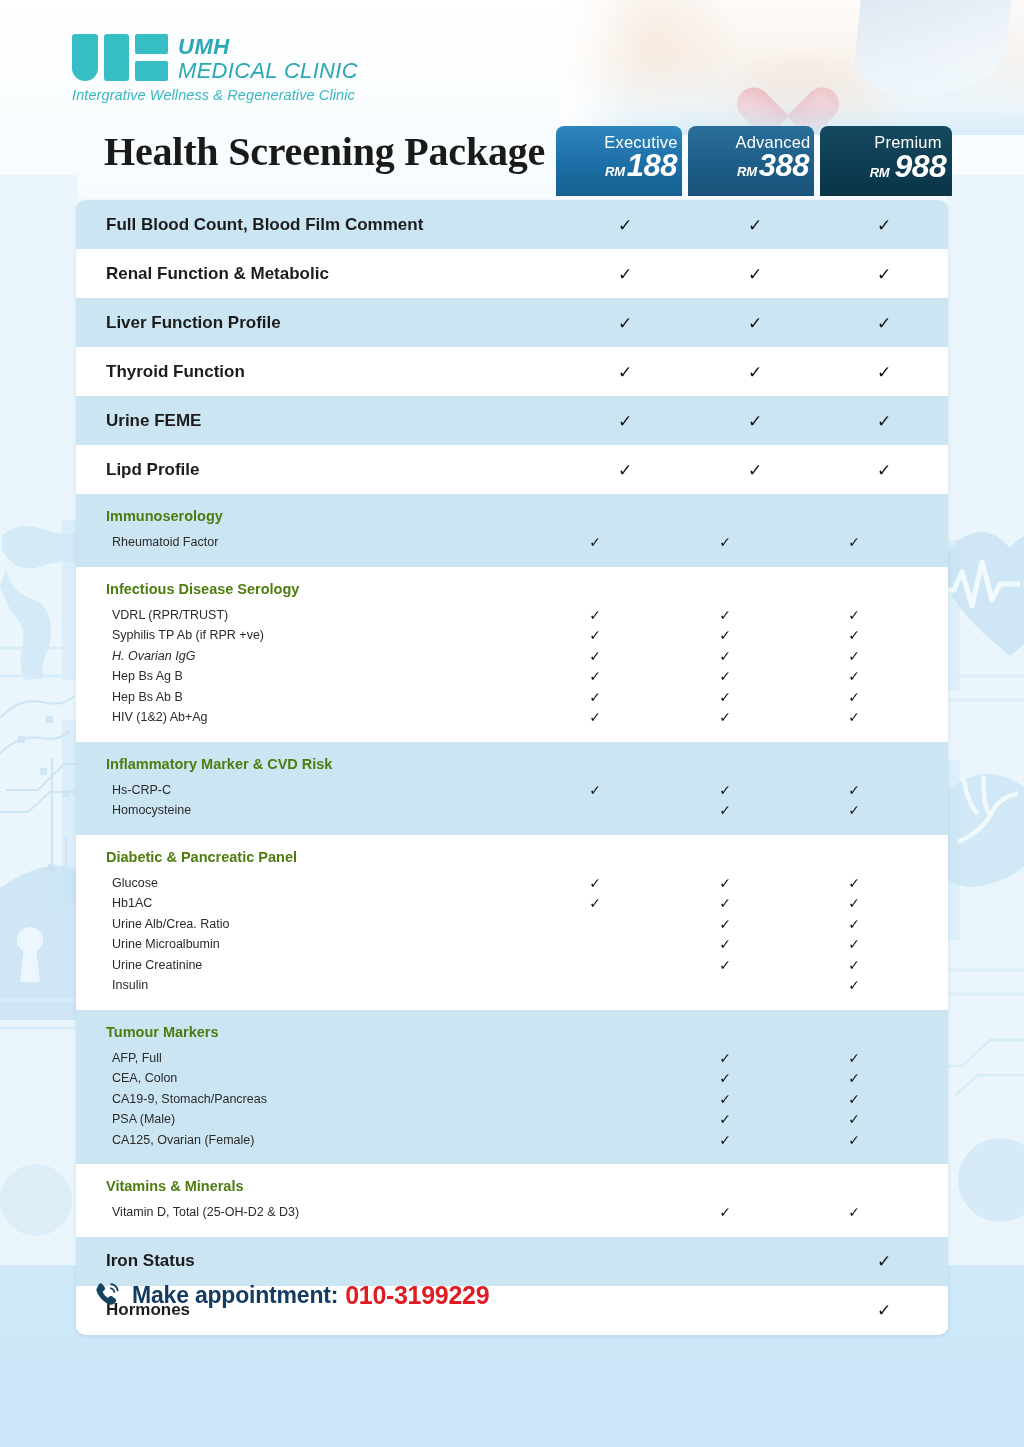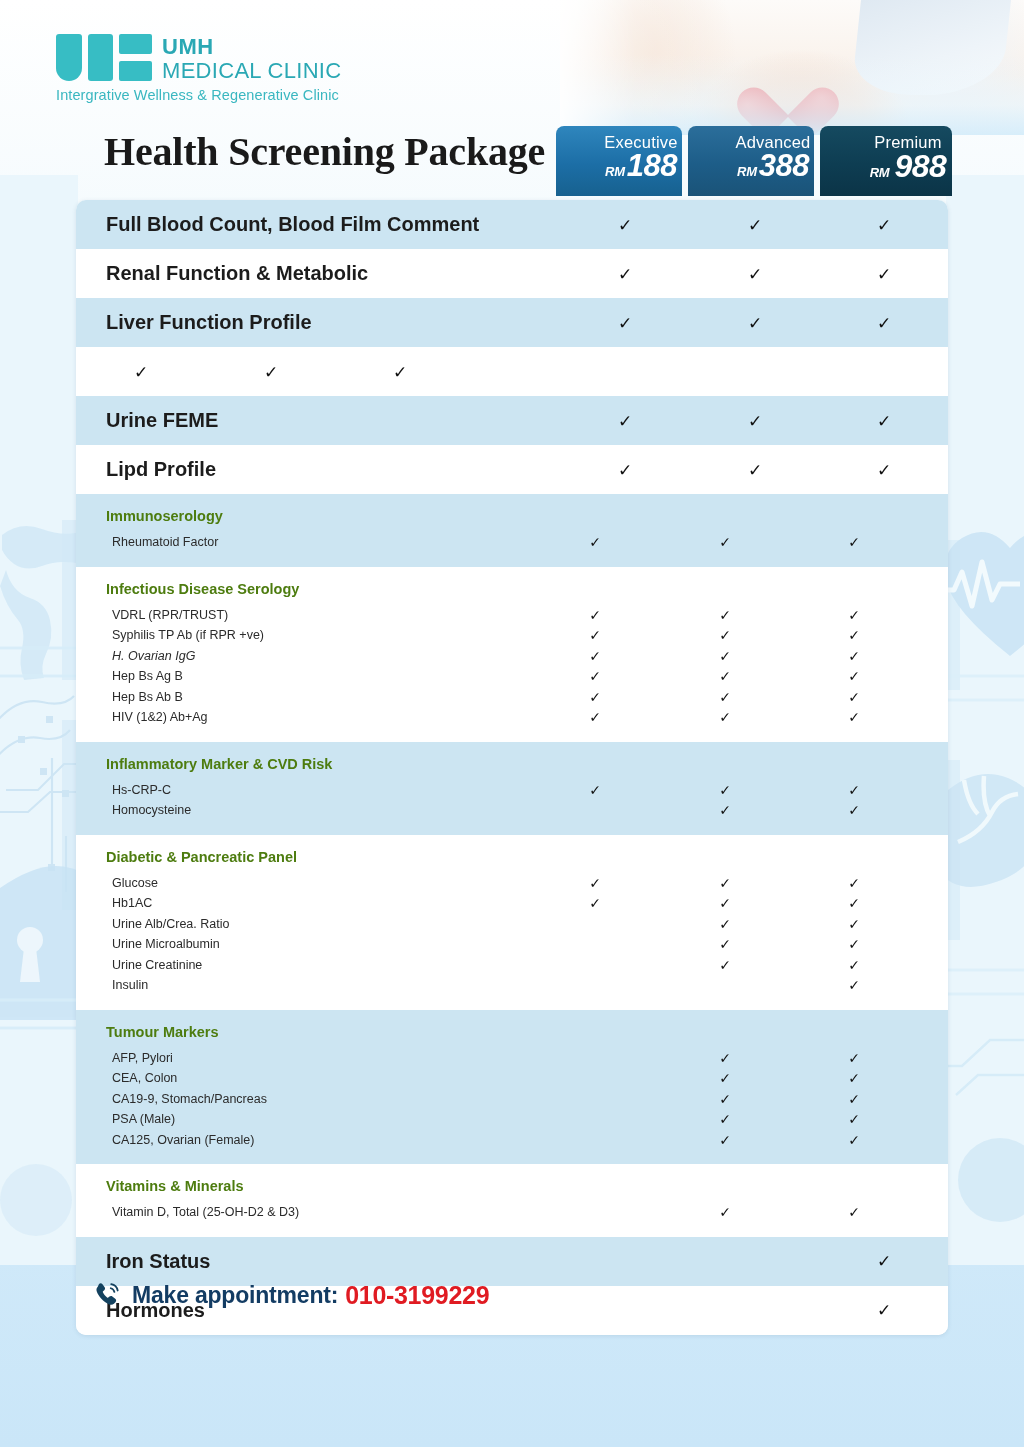--- a/index.html
+++ b/index.html
@@ -46,21 +46,21 @@
   .photo-band .fade {
     position:absolute; inset:0;
     background:linear-gradient(180deg, rgba(255,255,255,0) 40%, rgba(232,245,252,.55) 78%, rgba(214,237,250,.95) 100%);
   }
   .photo-band .fade-l {
     position:absolute; inset:0;
     background:linear-gradient(90deg, rgba(255,255,255,.95) 0%, rgba(255,255,255,.15) 16%, rgba(255,255,255,0) 34%);
   }
 
   
-  .logo { position:absolute; left:56px; top:34px; z-index:3; }
+  .logo { position:absolute; left:72px; top:34px; z-index:3;font-style:italic; }
   .logo-row { display:flex; align-items:flex-start; }
   .logo-mark { width:96px; height:50px; position:relative; margin-right:10px; }
   .lm-u {
     position:absolute; left:0; top:0; width:26px; height:47px;
     background:#37bdc4; border-radius:3px 3px 13px 13px;
   }
   .lm-i {
     position:absolute; left:32px; top:0; width:25px; height:47px;
     background:#37bdc4; border-radius:3px;
   }
@@ -109,21 +109,21 @@
   .row.alt { background:#cce5f2; }
   .row.plain { background:#ffffff; }
   .row-label { width:484px; padding:0 0 0 30px; display:flex; flex-direction:column; justify-content:center; }
   .row-cols { flex:1; display:flex; position:relative; }
   .col { width:129px; position:relative; }
   .col:nth-child(1) { width:130px; }
   .col:nth-child(2) { width:130px; }
   .col:nth-child(3) { width:128px; }
 
   .grp-title { font-size:14.5px; font-weight:bold; color:#4d7c0f; letter-spacing:0; }
-  .simple-title { font-size:20px; font-weight:bold; color:#1c1c1c; }
+  .simple-title { font-size:17px; font-weight:bold; color:#1c1c1c; }
   .sub-item { font-size:12.5px; color:#2b2b2b; line-height:1; }
   .sub-item.ital { font-style:italic; }
 
   
   .row.simple { height:49px; }
   .row.simple .row-label { justify-content:center; }
   .row.simple .tick { position:absolute; top:50%; transform:translateY(-50%); }
 
   
   .grp { padding:14px 0 14px 0; }
@@ -318,20 +318,23 @@
         </div>
         <div class="col">
           <span class="tick">✓</span>
         </div>
         <div class="col">
           <span class="tick">✓</span>
         </div>
       </div>
     </div>
     <div class="row simple plain">
+      <div class="row-label">
+        <span class="simple-title">Thyroid Function</span>
+      </div>
       <div class="row-cols">
         <div class="col">
           <span class="tick">✓</span>
         </div>
         <div class="col">
           <span class="tick">✓</span>
         </div>
         <div class="col">
           <span class="tick">✓</span>
         </div>
@@ -596,21 +599,21 @@
               <span class="tick small">✓</span>
             </span>
           </span>
         </div>
       </div>
     </div>
     <div class="row grp alt" style="display:block;">
       <div class="grp-title">Tumour Markers</div>
       <div class="lines">
         <div class="line">
-          <span class="ltxt sub-item">AFP, Pylori</span>
+          <span class="ltxt sub-item">AFP, Full</span>
           <span class="lcols">
             <span class="lcol">
               <span class="tick small hidden">✓</span>
             </span>
             <span class="lcol">
               <span class="tick small">✓</span>
             </span>
             <span class="lcol">
               <span class="tick small">✓</span>
             </span>

